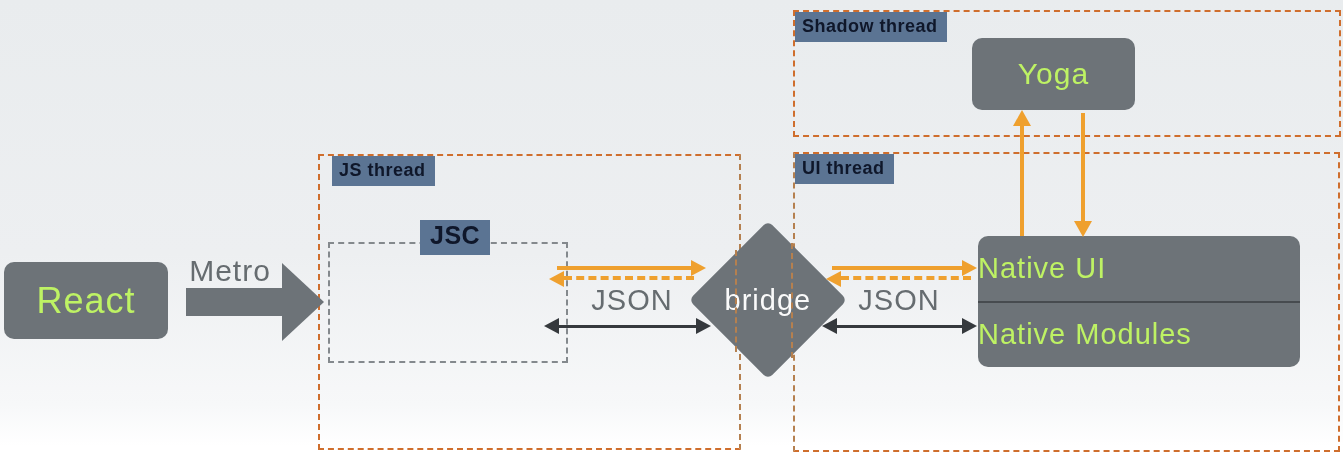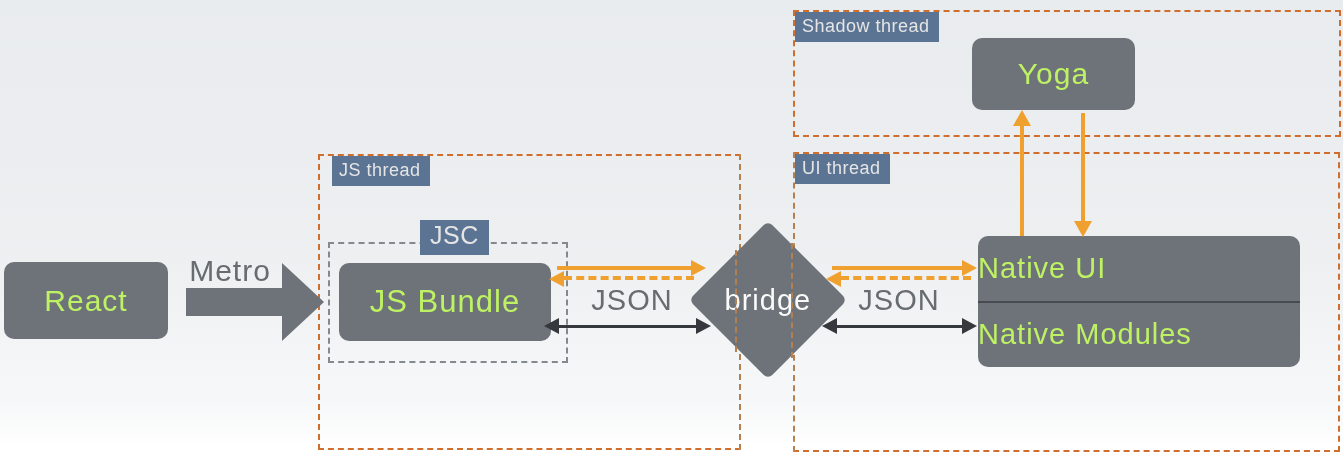--- a/index.html
+++ b/index.html
@@ -16,24 +16,24 @@
     background:#6d7378;
     border-radius:10px;
     color:#bef264;
     display:flex;align-items:center;justify-content:center;
     font-weight:300;letter-spacing:1px;
     z-index:3;
   }
   .thread-box{position:absolute;border:2px dashed #cf6e2d;z-index:1;}
   .badge{
     position:absolute;
-    background:#5b7493;color:#e5e5e5;
+    background:#5b7493;color:#0f172a;
     font-size:18px;line-height:1;
     padding:5px 9px 7px 7px;
-    letter-spacing:0.5px;font-weight:400;
+    letter-spacing:0.5px;font-weight:700;
     z-index:4;
   }
   .jsc-box{position:absolute;border:2px dashed #84898d;z-index:2;}
   .gray-label{position:absolute;color:#666c70;text-align:center;font-weight:300;letter-spacing:1px;z-index:6;}
   .hline{position:absolute;z-index:6;}
   .tri{position:absolute;width:0;height:0;z-index:6;}
   .vdash{position:absolute;width:0;border-left:2px dashed #b5804f;z-index:5;}
   .diamond{
     position:absolute;left:712px;top:244px;width:112px;height:112px;
     background:#6d7378;transform:rotate(45deg);border-radius:6px;
@@ -42,37 +42,34 @@
   .diamond span{transform:rotate(-45deg);color:#fafafa;font-size:29px;font-weight:300;letter-spacing:1px;}
   .split-node{flex-direction:column;align-items:stretch;padding:0;}
   .split-row{flex:1;display:flex;align-items:center;justify-content:flex-start;font-size:29px;}
   .split-row.first{border-bottom:2px solid #474b4f;}
 </style>
 </head>
 <body>
 
 <div id="stage">
 
-  <div class="node" style="left:4px;top:262px;width:164px;height:77px;font-size:30px;">
+  <div class="node" style="left:4px;top:262px;width:164px;height:77px;font-size:36px;">
     <span>React</span>
   </div>
 
   <div class="gray-label" style="left:180px;top:254px;width:100px;font-size:30px;">Metro</div>
   <div class="abs" style="left:186px;top:288px;width:96px;height:28px;background:#6d7378;z-index:3;"></div>
   <div class="tri" style="left:282px;top:263px;border-top:39px solid transparent;border-bottom:39px solid transparent;border-left:42px solid #6d7378;z-index:3;"></div>
 
   <div class="thread-box" style="left:318px;top:154px;width:419px;height:292px;border-color:#cf6e2d #b5804f #cf6e2d #cf6e2d;"></div>
   <div class="badge" style="left:320px;top:156px;margin-left:12px;">JS thread</div>
 
   <div class="jsc-box" style="left:328px;top:242px;width:236px;height:117px;"></div>
   <div class="badge" style="left:420px;top:220px;font-size:25px;padding:3px 10px 7px;">JSC</div>
 
-  <div class="node" style="left:339px;top:263px;width:212px;height:78px;font-size:31px;">
-    <span>JS Bundle</span>
-  </div>
 
   <div class="diamond">
     <span>bridge</span>
   </div>
 
   <div class="vdash" style="left:735px;top:250px;height:102px;"></div>
   <div class="vdash" style="left:791px;top:243px;height:115px;"></div>
 
   <div class="hline" style="left:557px;top:266px;width:136px;height:4px;background:#efa02e;"></div>
   <div class="tri" style="left:691px;top:260px;border-top:8px solid transparent;border-bottom:8px solid transparent;border-left:15px solid #efa02e;"></div>

